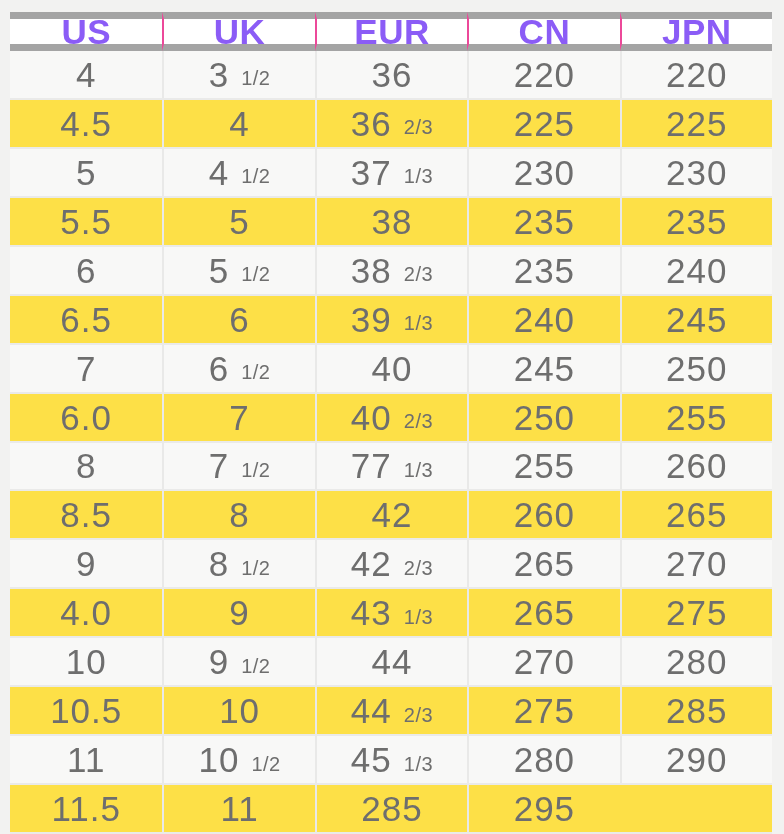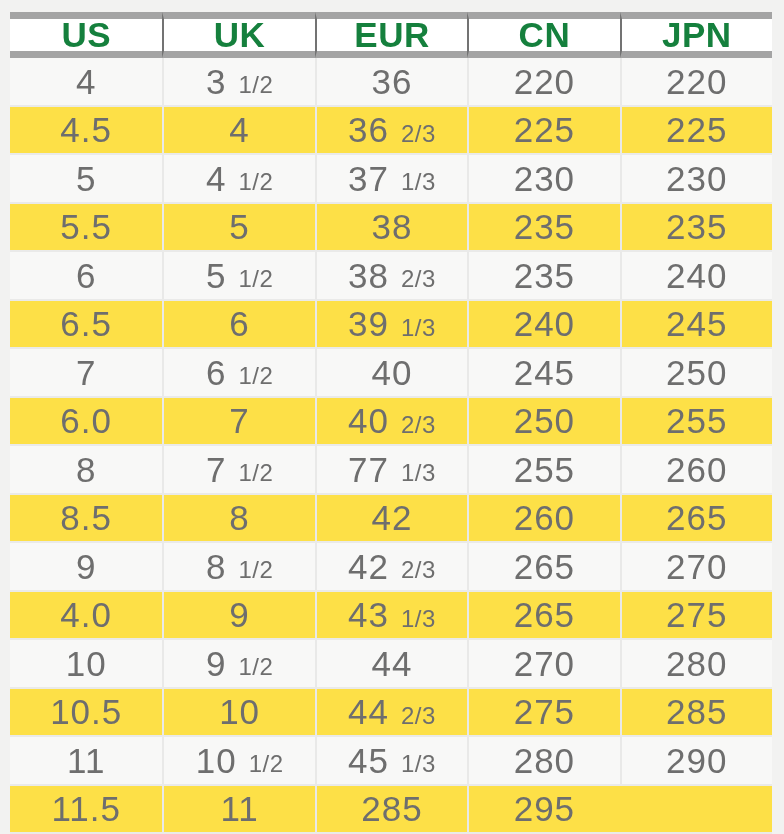--- a/index.html
+++ b/index.html
@@ -26,34 +26,34 @@
     background: #ffffff;
   }
   
   .thead {
     display: grid;
     grid-template-columns: repeat(5, 1fr);
     flex: 0 0 auto;
   }
   .th {
     box-sizing: border-box;
-    height: 46px;
+    height: 39px;
     border-top: 7px solid #a4a4a4;
     border-bottom: 7px solid #a4a4a4;
     background: #ffffff;
     display: flex;
     align-items: center;
     justify-content: center;
     font-size: 35px;
     font-weight: 700;
-    color: #15803d;
+    color: #8b5cf6;
     letter-spacing: 0.5px;
   }
   .th + .th {
-    border-left: 2px solid #737373;
+    border-left: 2px solid #ec4899;
   }
   
   .tbody {
     flex: 1 1 auto;
     display: flex;
     flex-direction: column;
   }
   .tr {
     flex: 1 1 0;
     display: grid;
@@ -72,21 +72,21 @@
     color: #6e6e6e;
     letter-spacing: 1px;
   }
   .td + .td {
     border-left: 2px solid #e9e9e8;
   }
   .td .main {
     line-height: 1;
   }
   .td .frac {
-    font-size: 24px;
+    font-size: 20px;
     margin-left: 12px;
     line-height: 1;
     position: relative;
     top: 4px;
     letter-spacing: 0.5px;
   }
 </style>
 </head>
 <body>
 

